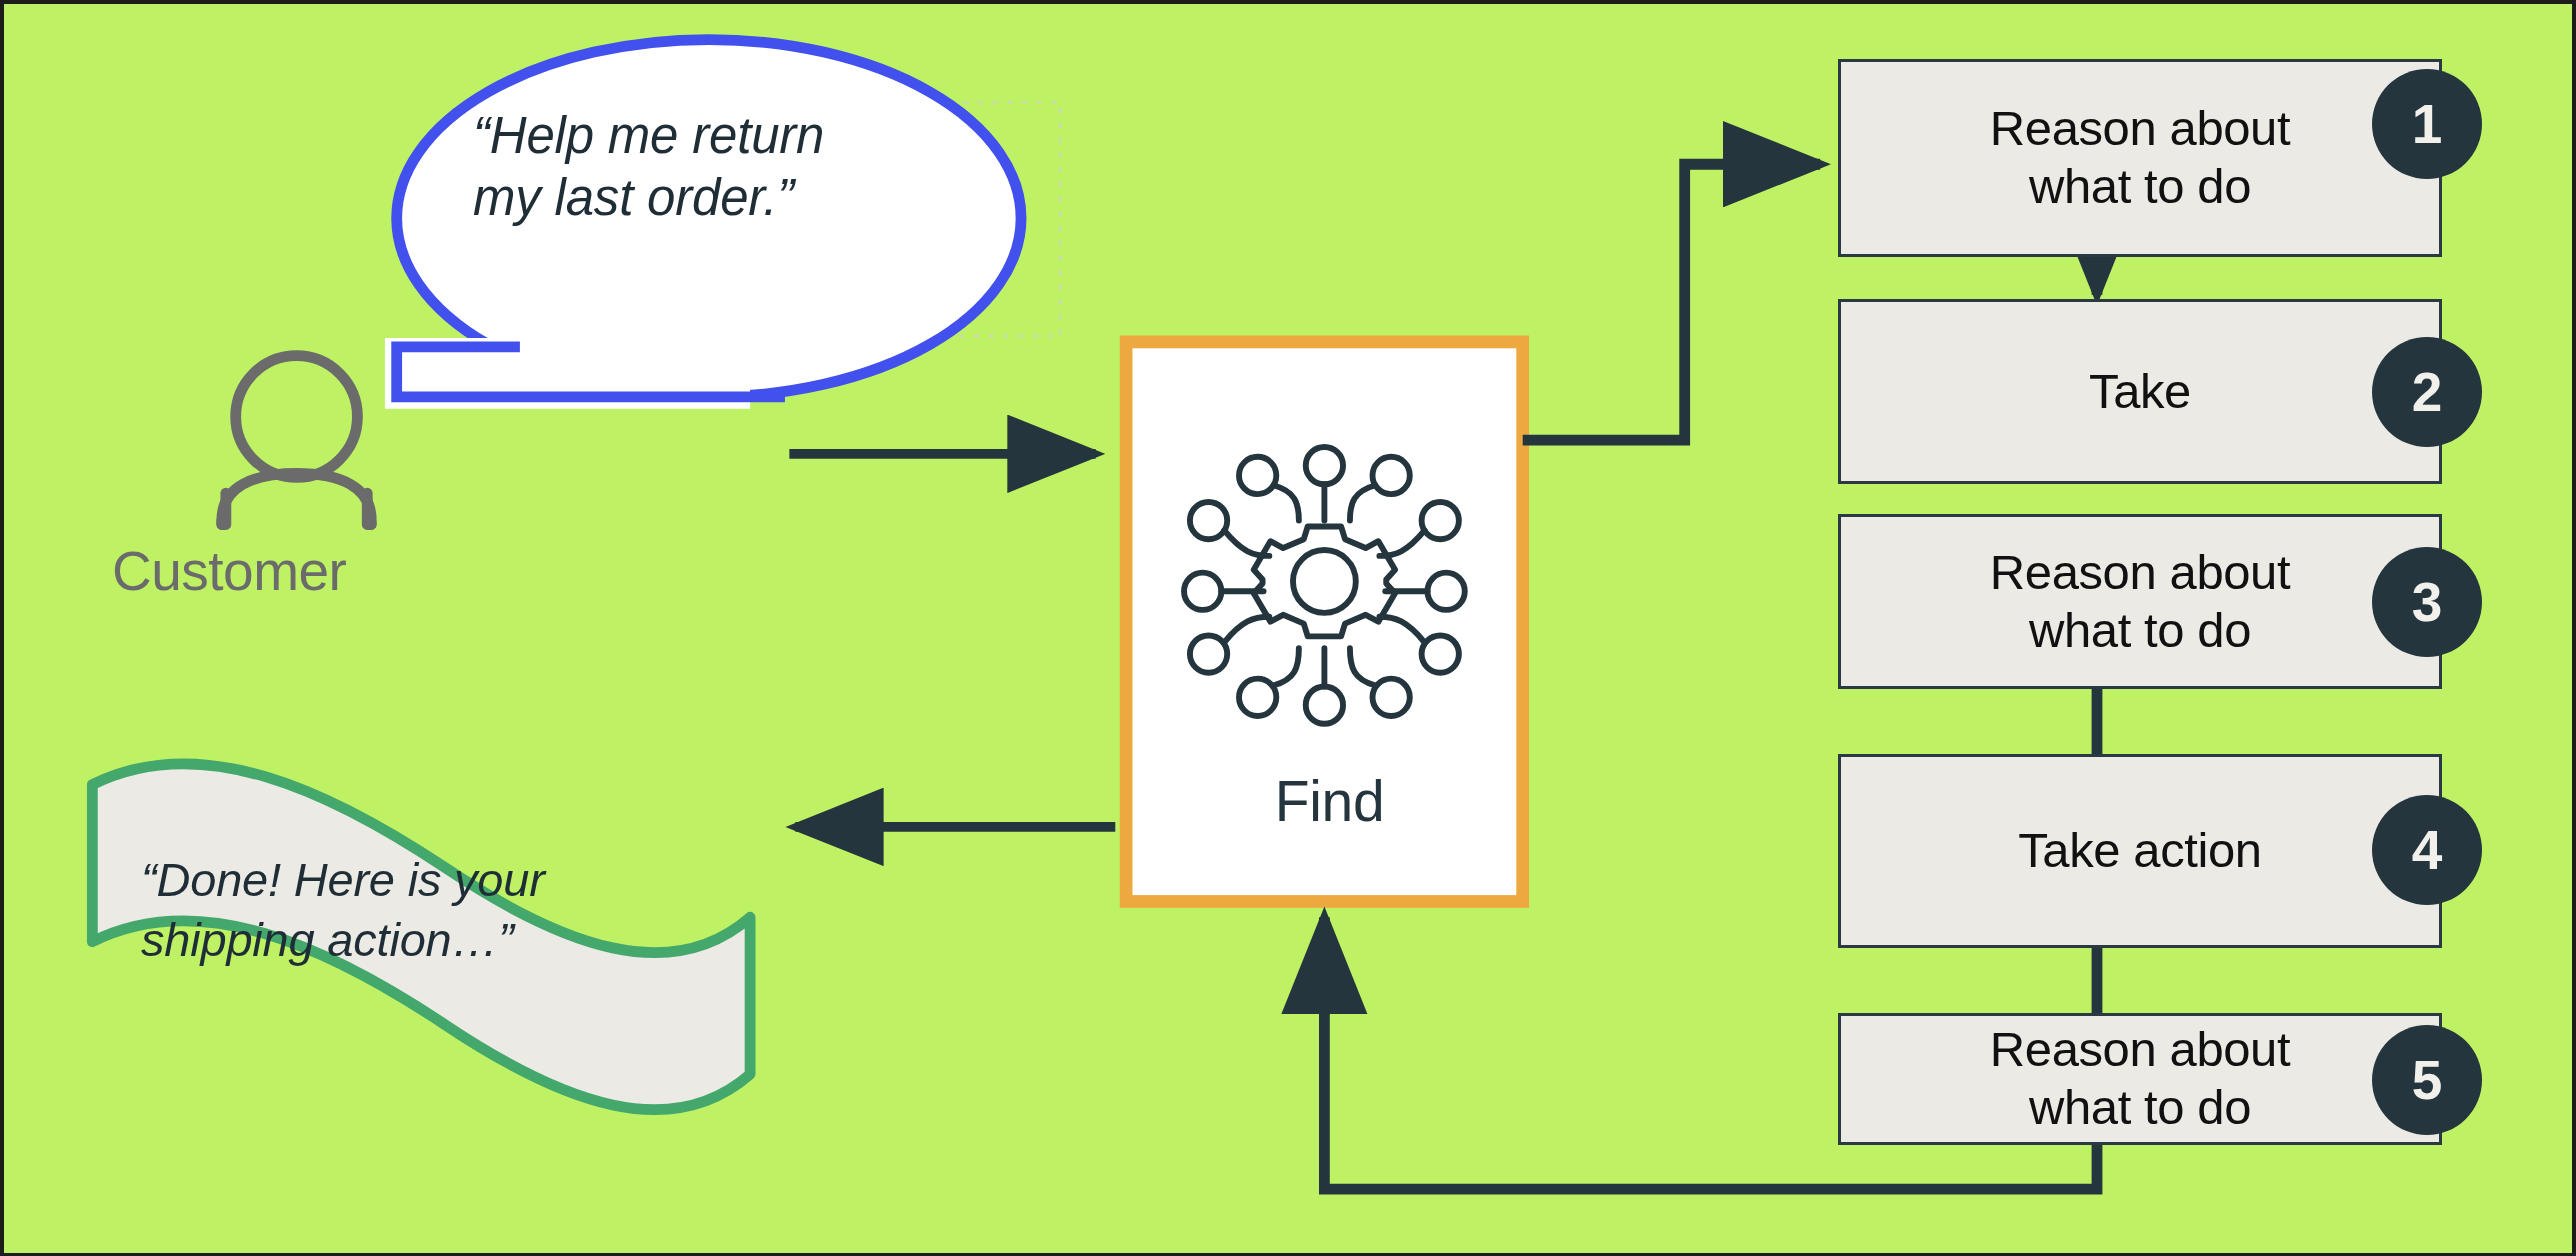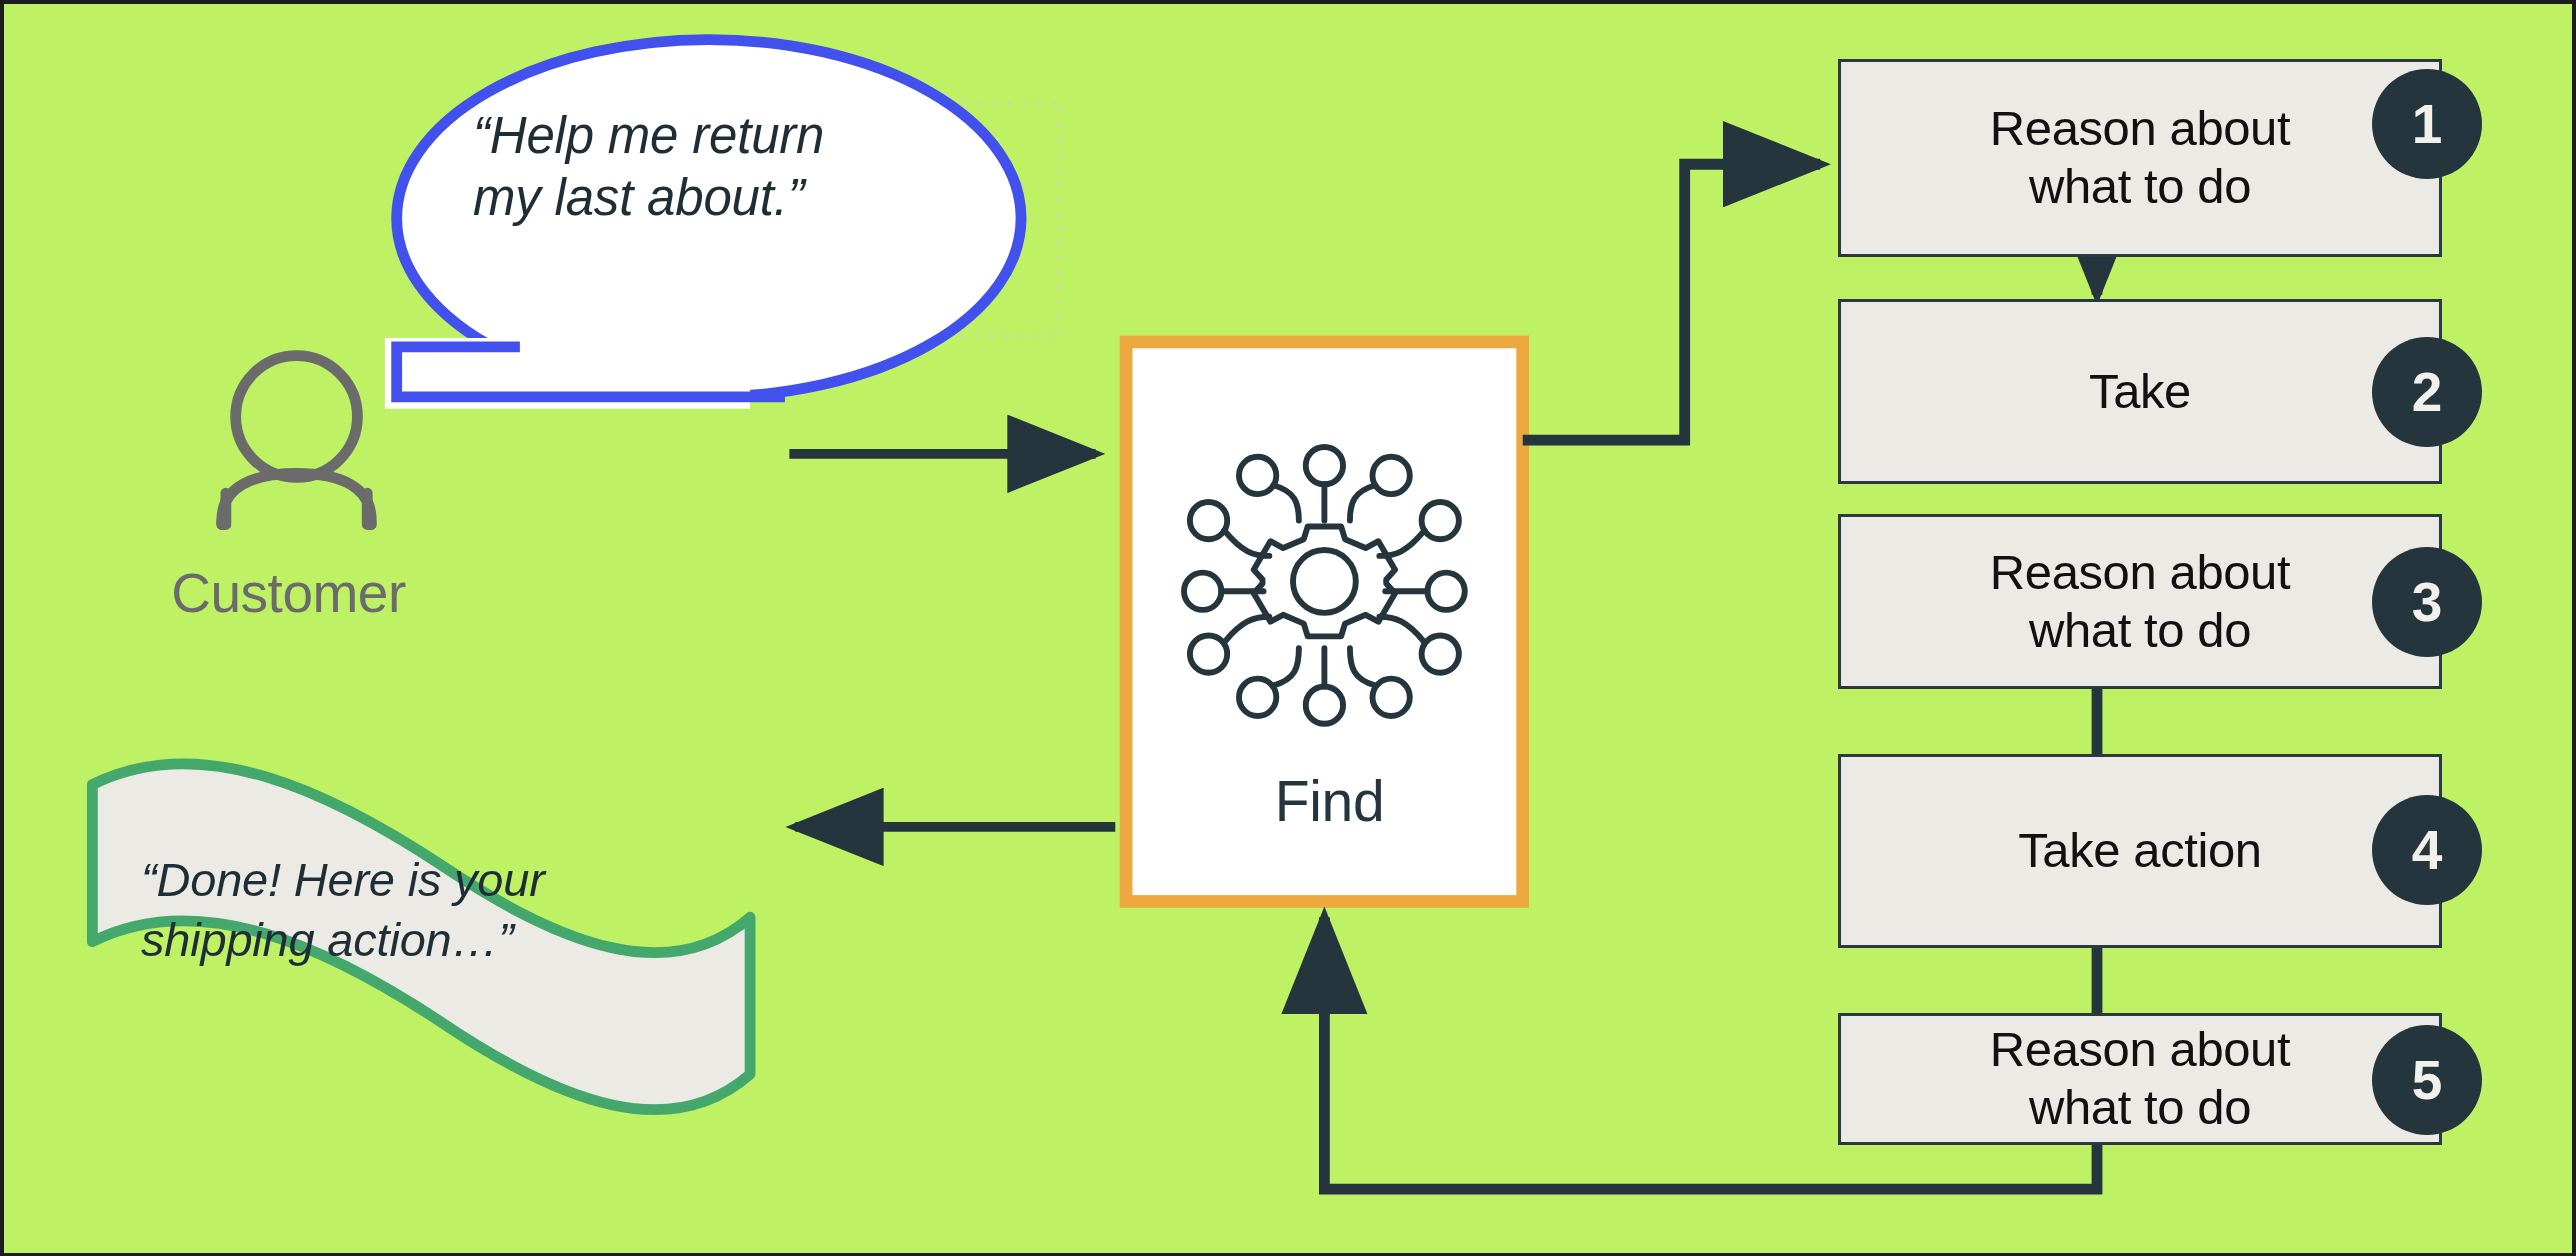--- a/index.html
+++ b/index.html
@@ -47,25 +47,23 @@
     color: #1f2d36;
     letter-spacing: -0.2px;
   }
   #bubble-text .ln { white-space: nowrap; }
 
   
   #customer-label {
     left: 108px;
     top: 535px;
     width: 353px;
-    text-align: center;
     font-size: 55px;
     color: #6b6b6b;
     letter-spacing: -0.5px;
-    margin-top: 22px;
   }
 
   
   #agent-label {
     left: 1129px;
     top: 764px;
     width: 393px;
     text-align: center;
     font-size: 57px;
     color: #24353e;
@@ -230,21 +228,21 @@
 
     <line x1="2132" y1="697" x2="2132" y2="764" stroke="#24353e" stroke-width="11"></line>
 
     <line x1="2132" y1="961" x2="2132" y2="1028" stroke="#24353e" stroke-width="11"></line>
 
     <path d="M 2132 1162 L 2132 1207 L 1345 1207 L 1345 930" fill="none" stroke="#24353e" stroke-width="11" stroke-linejoin="miter" marker-end="url(#arrowhead)"></path>
   </svg>
 
   <div class="ov" id="bubble-text">
     <div class="ln">“Help me return</div>
-    <div class="ln">my last about.”</div>
+    <div class="ln">my last order.”</div>
   </div>
 
   <div class="ov" id="customer-label">Customer</div>
 
   <div class="ov" id="banner-text">
     <div class="ln">“Done! Here is your</div>
     <div class="ln">shipping action…”</div>
   </div>
 
   <div class="ov" id="agent-label">Find</div>

